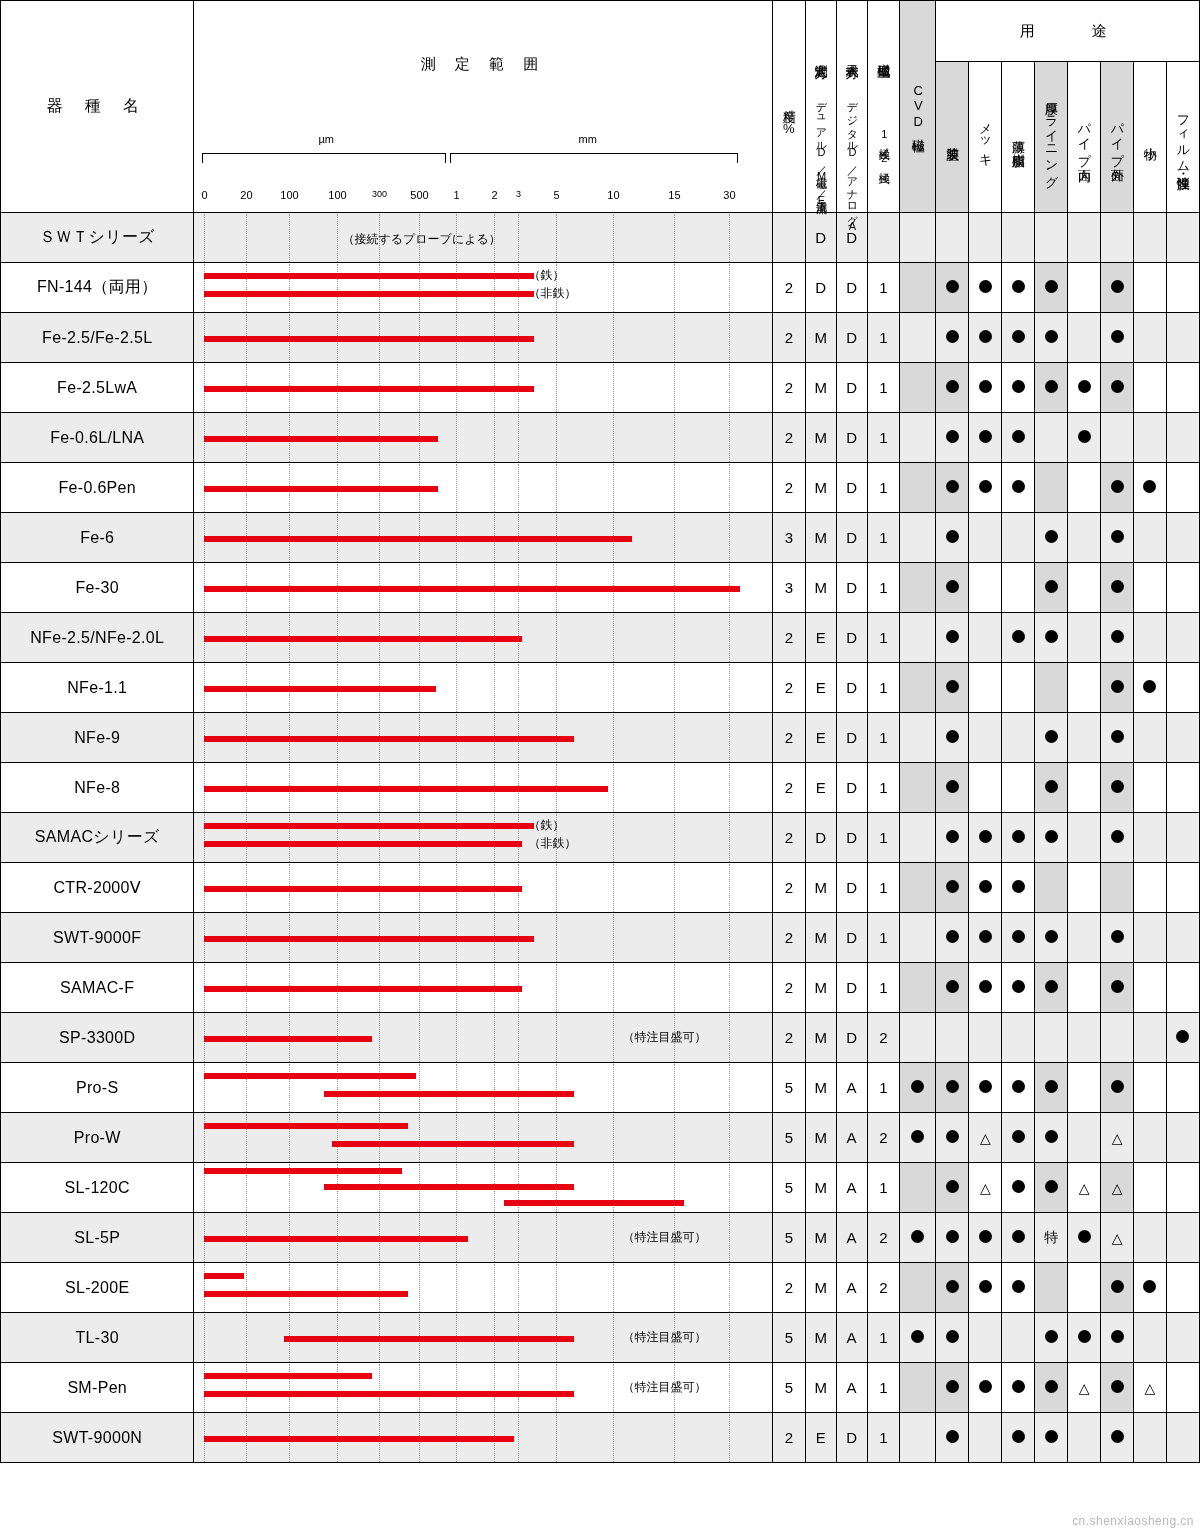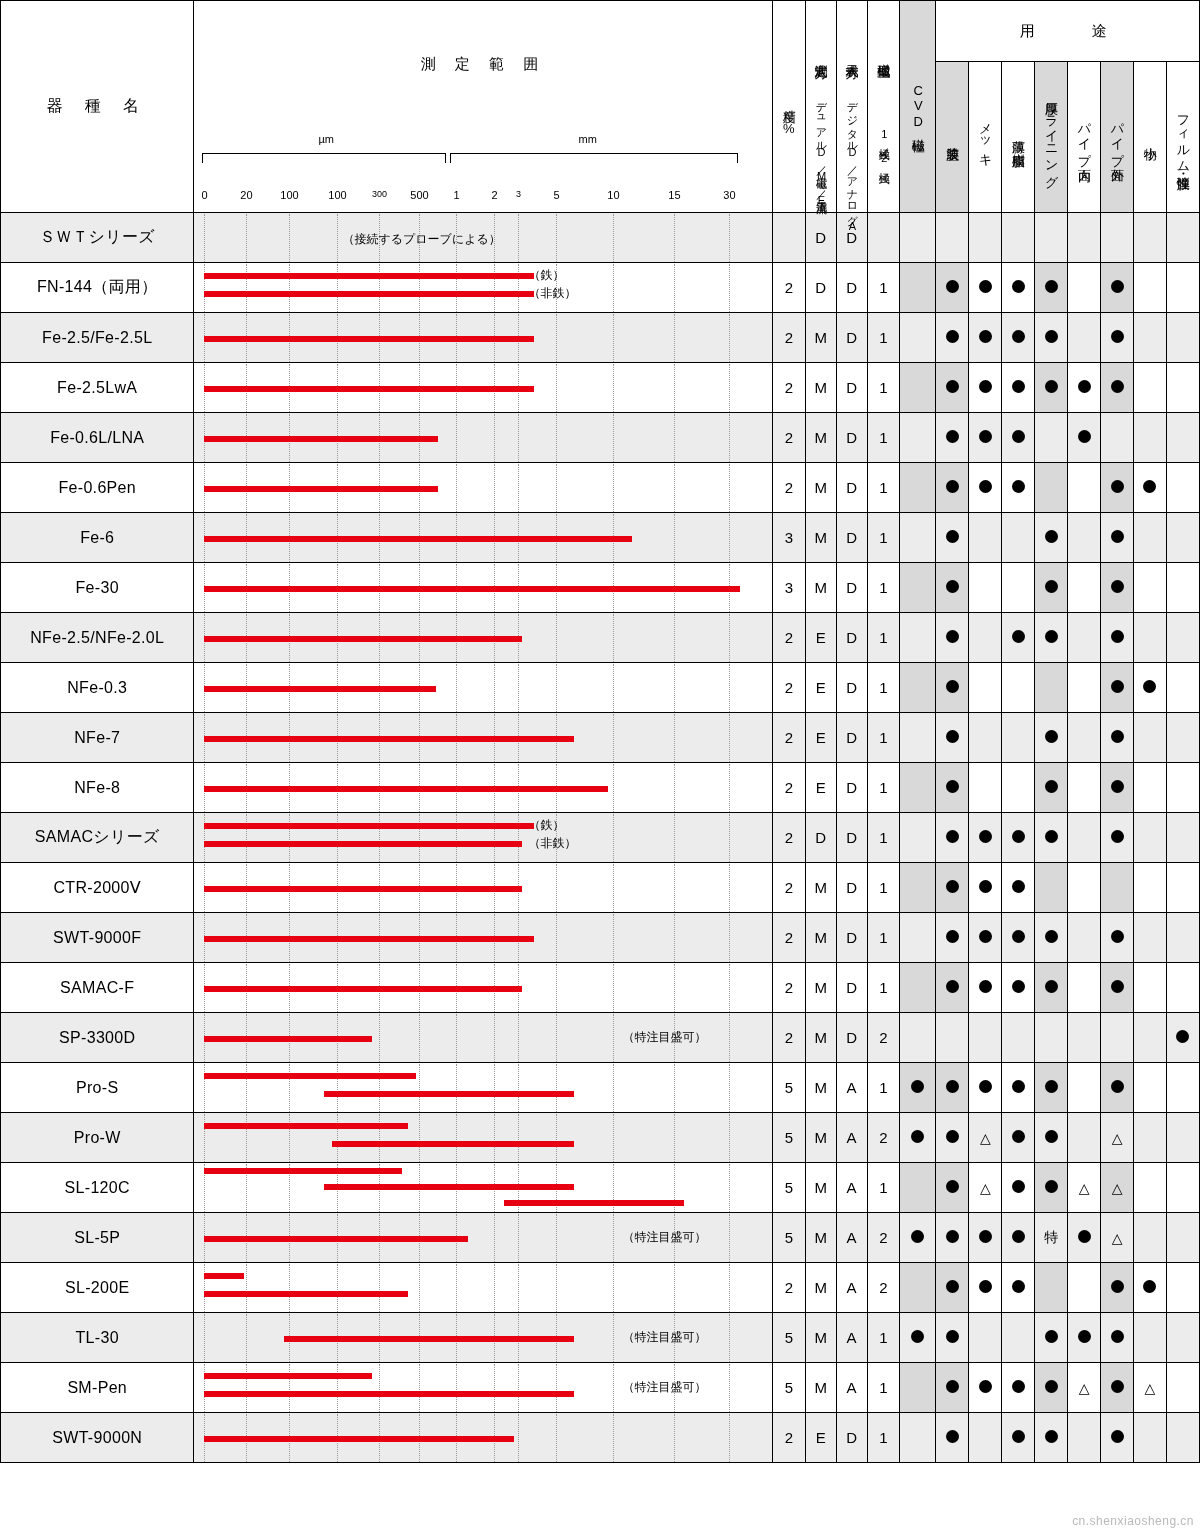--- a/index.html
+++ b/index.html
@@ -462,21 +462,21 @@
           <td class="grey"><span class="dot"></span></td>
           <td></td>
           <td><span class="dot"></span></td>
           <td class="grey"><span class="dot"></span></td>
           <td></td>
           <td class="grey"><span class="dot"></span></td>
           <td></td>
           <td></td>
         </tr>
         <tr class="row">
-          <td class="name">NFe-0.3</td>
+          <td class="name">NFe-1.1</td>
           <td class="rangecell">
             <div class="rangewrap" style="height: 48px;">
               <div class="gl" style="left: 10px;"></div>
               <div class="gl" style="left: 52px;"></div>
               <div class="gl" style="left: 95px;"></div>
               <div class="gl" style="left: 143px;"></div>
               <div class="gl" style="left: 185px;"></div>
               <div class="gl" style="left: 225px;"></div>
               <div class="gl" style="left: 262px;"></div>
               <div class="gl" style="left: 300px;"></div>
@@ -496,21 +496,21 @@
           <td class="grey"><span class="dot"></span></td>
           <td></td>
           <td></td>
           <td class="grey"></td>
           <td></td>
           <td class="grey"><span class="dot"></span></td>
           <td><span class="dot"></span></td>
           <td></td>
         </tr>
         <tr class="row alt">
-          <td class="name">NFe-7</td>
+          <td class="name">NFe-9</td>
           <td class="rangecell">
             <div class="rangewrap" style="height: 48px;">
               <div class="gl" style="left: 10px;"></div>
               <div class="gl" style="left: 52px;"></div>
               <div class="gl" style="left: 95px;"></div>
               <div class="gl" style="left: 143px;"></div>
               <div class="gl" style="left: 185px;"></div>
               <div class="gl" style="left: 225px;"></div>
               <div class="gl" style="left: 262px;"></div>
               <div class="gl" style="left: 300px;"></div>

